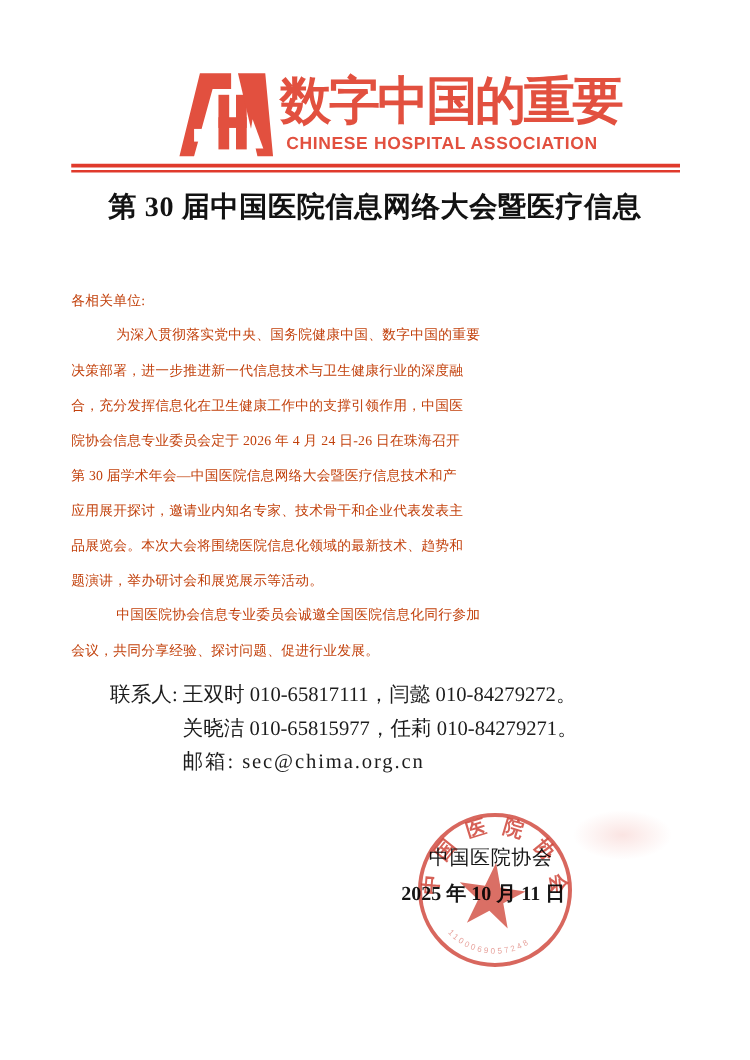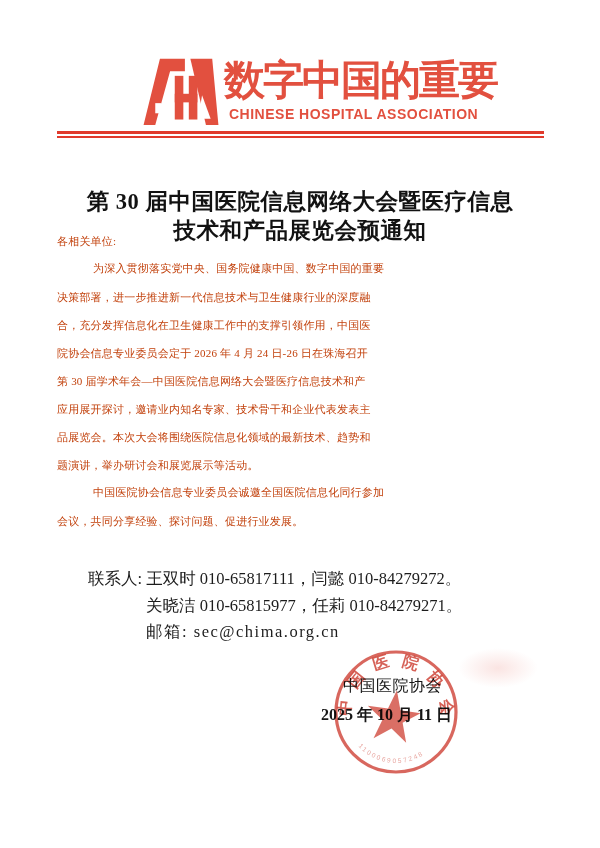--- a/index.html
+++ b/index.html
@@ -19,31 +19,31 @@
   .org-en{
     left:229px;top:106px;font-family:"Liberation Sans","DejaVu Sans",sans-serif;
     font-size:14px;font-weight:600;letter-spacing:0.5px;color:#e2503f;white-space:nowrap;
   }
   .rule{left:57px;width:487px;background:#e03a2c;height:2px;}
   .rule-top{top:131px;height:2.5px;}
   .rule-bottom{top:136px;}
 
   
   .title{left:0;top:151px;width:600px;text-align:center;
-    font-size:22.5px;font-weight:700;line-height:29px;color:#121212;letter-spacing:0.5px;margin-top:36px;}
+    font-size:22.5px;font-weight:700;line-height:29px;color:#121212;letter-spacing:0.5px;}
 
   
   .body-block{left:57px;top:227px;width:490px;font-size:11px;letter-spacing:0.2px;color:#c2410c;}
   .bline{height:28px;line-height:28px;white-space:nowrap;}
   .indent{padding-left:36px;font-family:Liberation Mono, monospace;}
 
   
   .contact-block{left:57px;top:543px;width:490px;font-size:16.5px;color:#1c1c1c;}
   .cline{height:26.5px;line-height:26.5px;white-space:nowrap;}
-  .c1{padding-left:31px;margin-top:23px;}
+  .c1{padding-left:31px;}
   .c2{padding-left:89px;}
   .c3{padding-left:89px;letter-spacing:1.5px;}
 
   
   .sig-org{left:343px;top:676px;font-size:16px;letter-spacing:0.5px;white-space:nowrap;color:#161616;}
   .sig-date{left:321px;top:705px;font-size:16px;white-space:nowrap;color:#161616;font-weight:bold;}
 
   
   .seal{left:321px;top:637px;width:150px;height:150px;mix-blend-mode:multiply;}
   .smudge{left:458px;top:648px;width:80px;height:40px;
@@ -69,21 +69,20 @@
   </svg>
 
   <div class="abs org-cn">数字中国的重要</div>
   <div class="abs org-en">CHINESE HOSPITAL ASSOCIATION</div>
 
   <div class="abs rule rule-top"></div>
   <div class="abs rule rule-bottom"></div>
 
   <div class="abs title">
     <div>第 30 届中国医院信息网络大会暨医疗信息</div>
-    <div>技术和产品展览会预通知</div>
   </div>
 
   <div class="abs body-block">
     <div class="bline">各相关单位:</div>
     <div class="bline indent">为深入贯彻落实党中央、国务院健康中国、数字中国的重要</div>
     <div class="bline">决策部署，进一步推进新一代信息技术与卫生健康行业的深度融</div>
     <div class="bline">合，充分发挥信息化在卫生健康工作中的支撑引领作用，中国医</div>
     <div class="bline">院协会信息专业委员会定于 2026 年 4 月 24 日-26 日在珠海召开</div>
     <div class="bline">第 30 届学术年会—中国医院信息网络大会暨医疗信息技术和产</div>
     <div class="bline">应用展开探讨，邀请业内知名专家、技术骨干和企业代表发表主</div>

